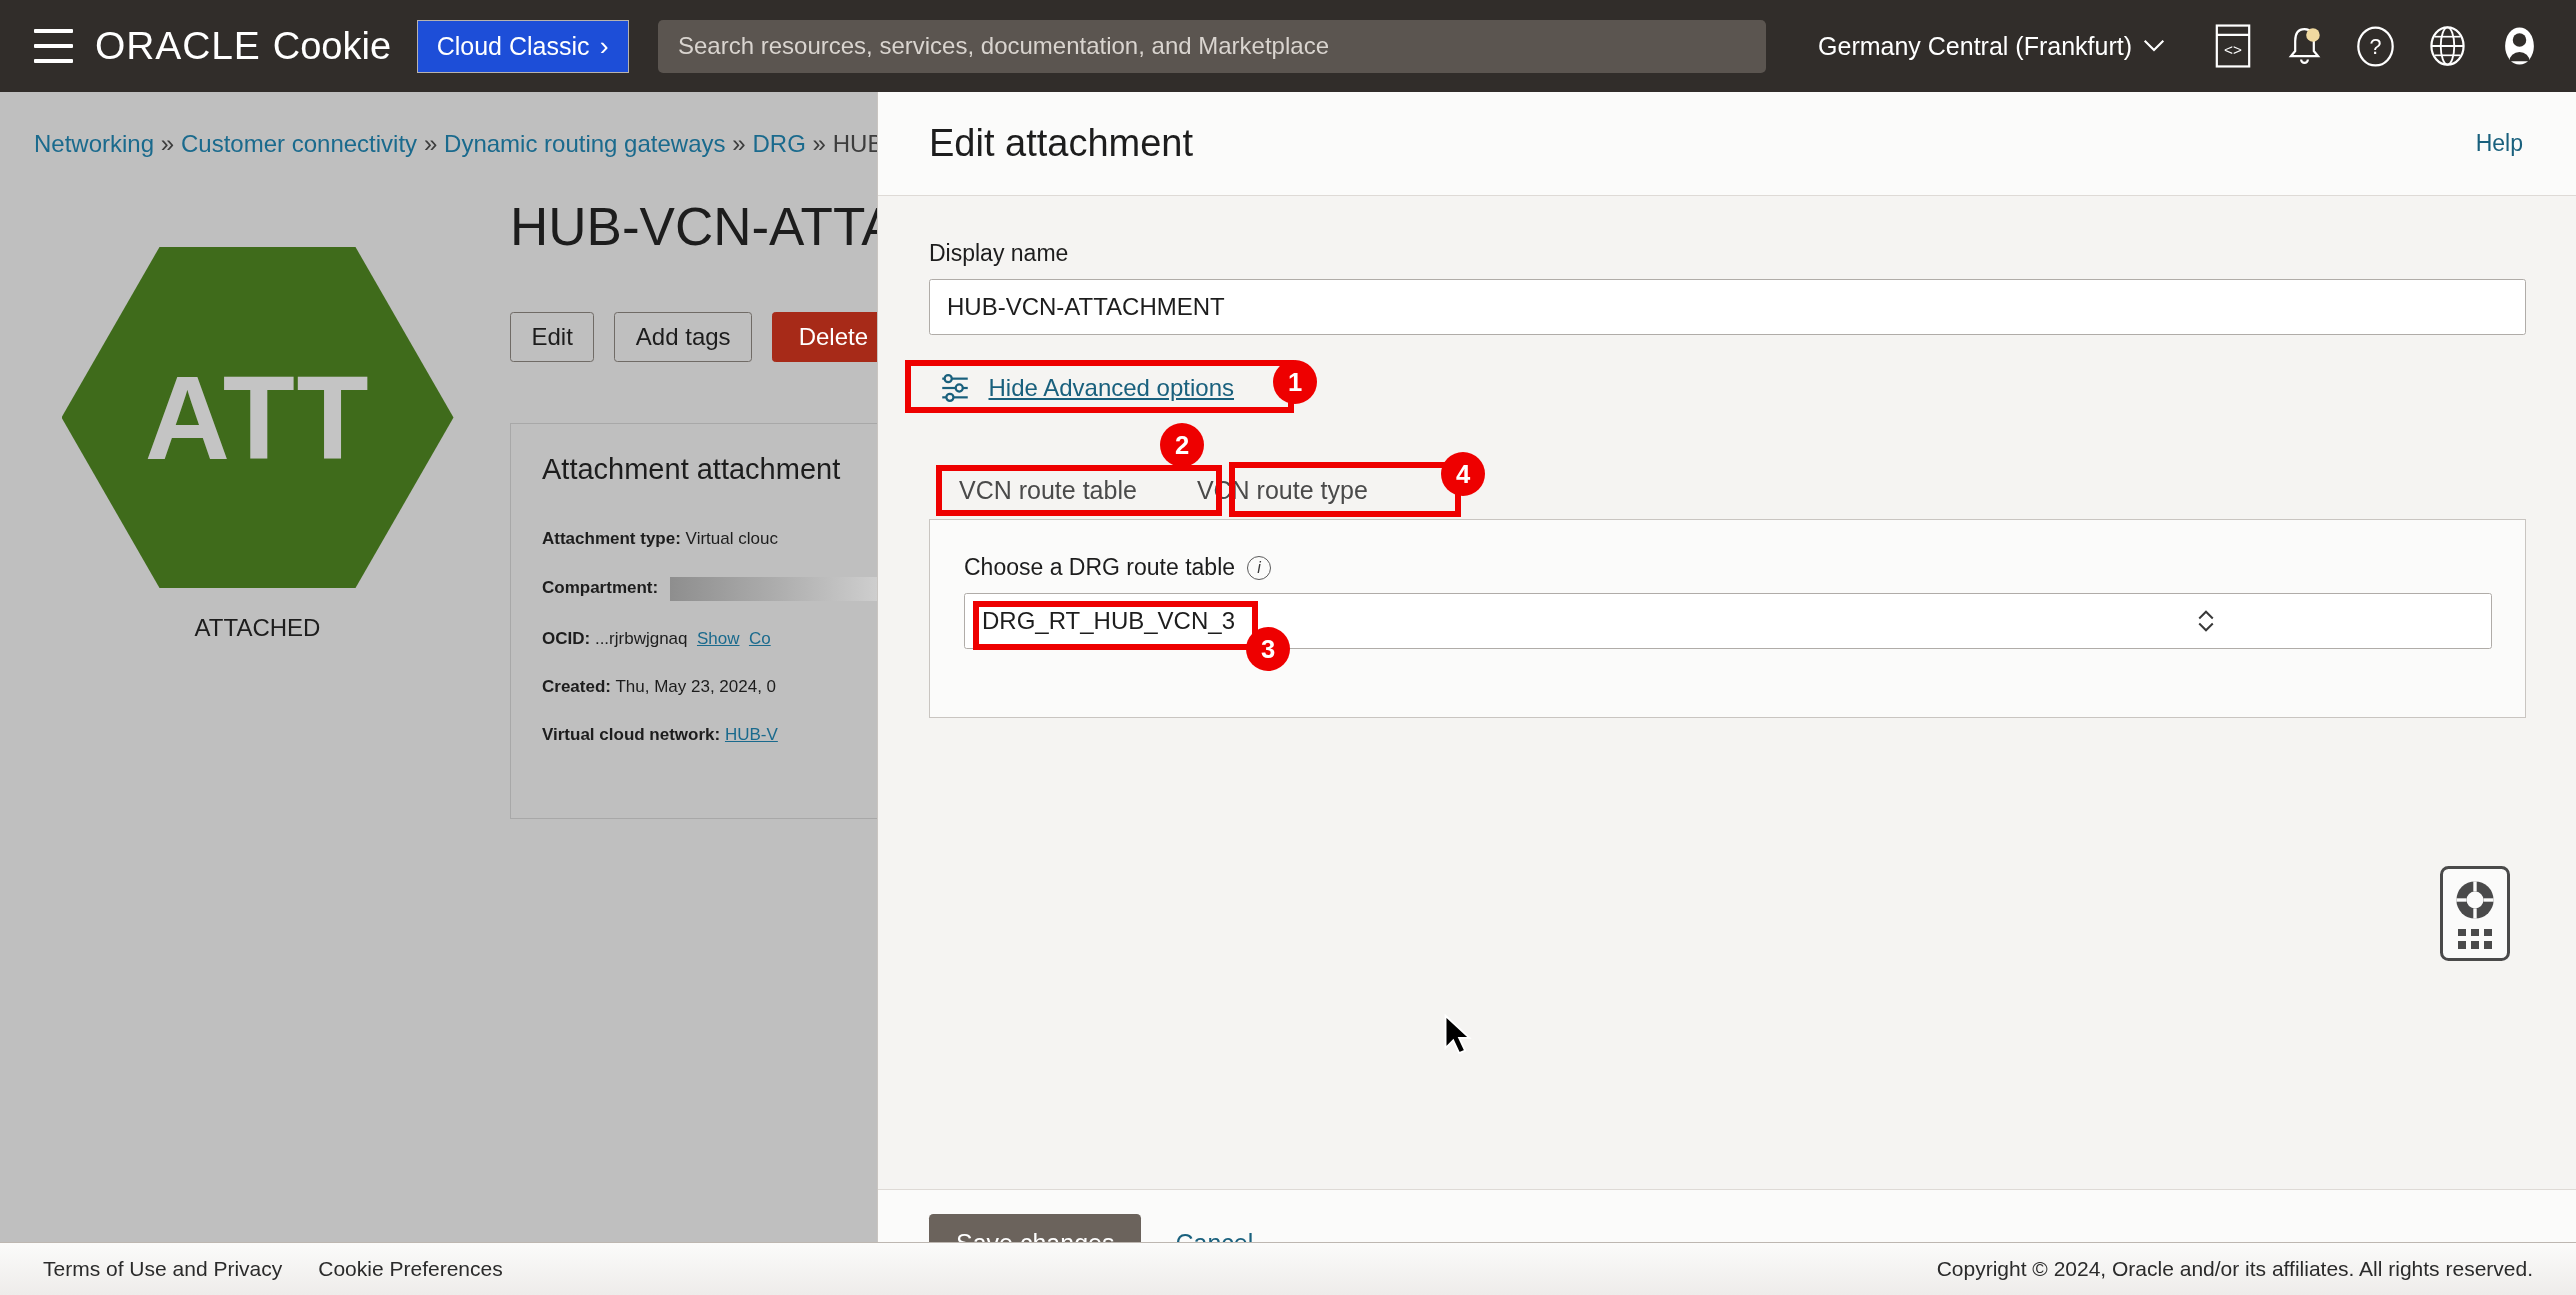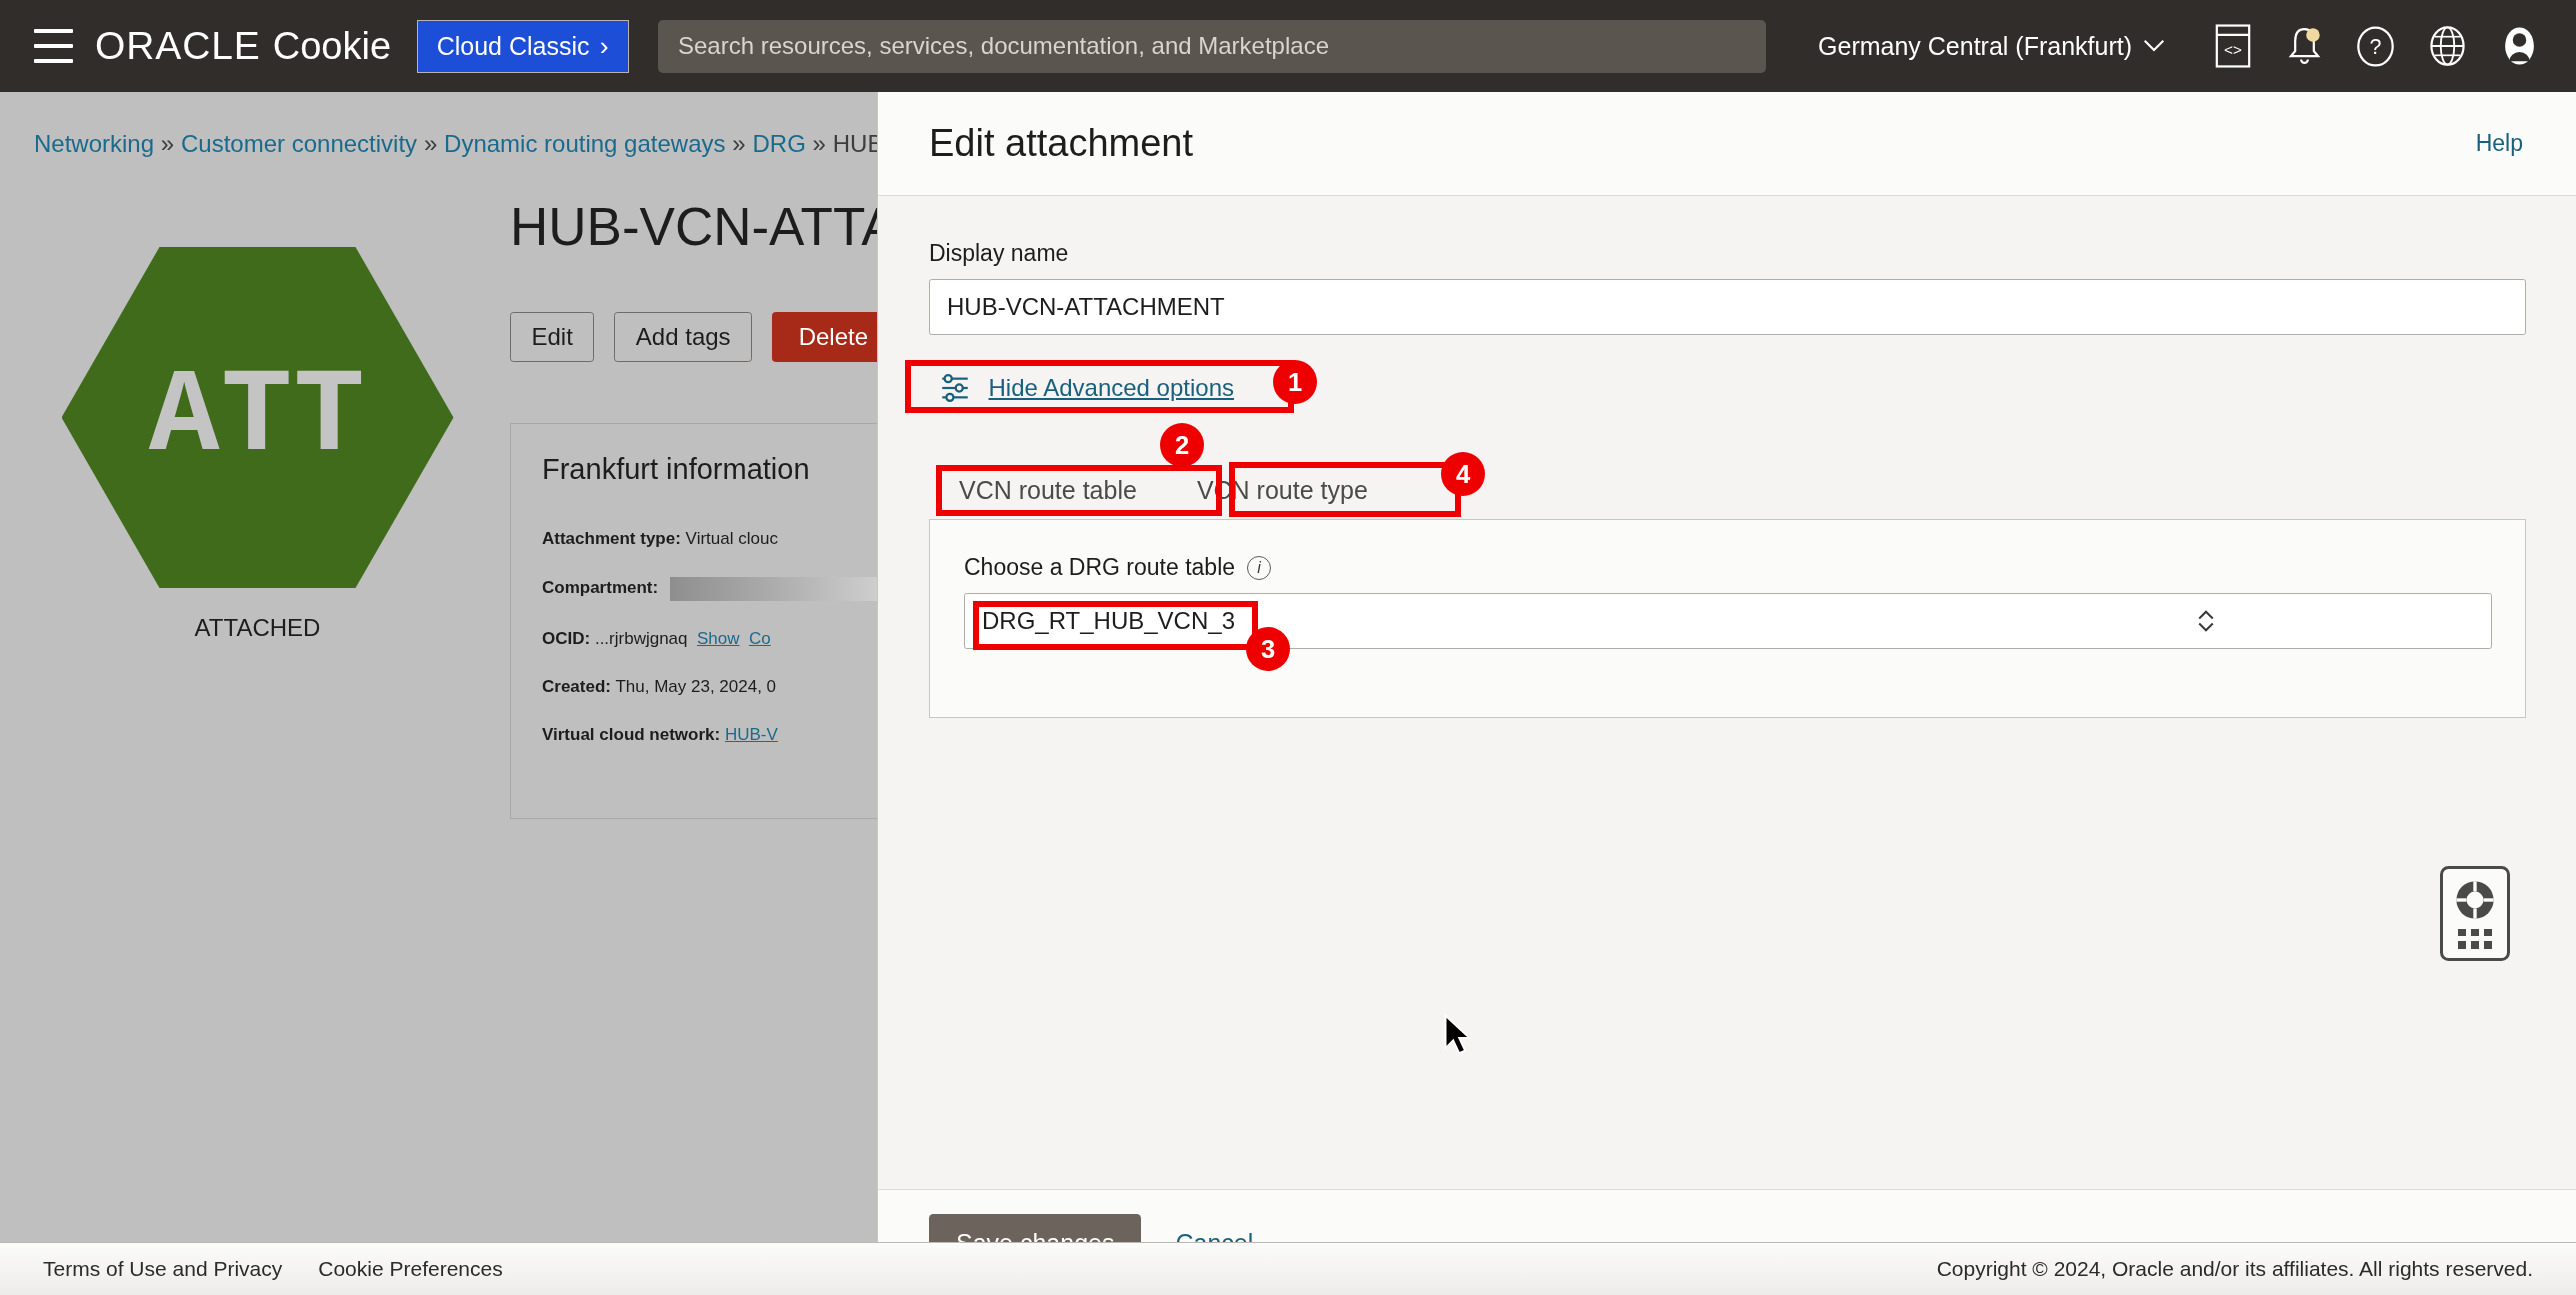--- a/index.html
+++ b/index.html
@@ -93,21 +93,21 @@
 
   .hexwrap {
     position: absolute; top: 247px; left: 36px;
     width: 443px; text-align: center;
   }
   .hexagon {
     width: 392px; height: 341px;
     background: #3f6b1b;
     margin: 0 auto;
     clip-path: polygon(25% 0%, 75% 0%, 100% 50%, 75% 100%, 25% 100%, 0% 50%);
-    display: flex; align-items: center; justify-content: center; font-family: Liberation Mono, monospace;
+    display: flex; align-items: center; justify-content: center;
   }
   .hexagon span {
     color: #c4c4c4; font-size: 118px; font-weight: 700; letter-spacing: 1.7px;
   }
   .hexlabel { margin-top: 25.6px; font-size: 24px; color: #1d1d1d; }
 
   .page-title {
     position: absolute; top: 196px; left: 510px;
     font-size: 53px; color: #1d1d1d; white-space: nowrap;
   }
@@ -379,21 +379,21 @@
 
 <div class="page-title">HUB-VCN-ATTAC</div>
 
 <div class="page-actions">
   <button class="btn-ghost">Edit</button>
   <button class="btn-ghost">Add tags</button>
   <button class="btn-danger">Delete</button>
 </div>
 
 <div class="info-card">
-  <h3>Frankfurt information</h3>
+  <h3>Attachment attachment</h3>
   <div class="info-row">
     <b>Attachment type:</b>
     <span>Virtual clouc</span>
   </div>
   <div class="info-row">
     <b>Compartment:</b>
     <span class="redacted"></span>
   </div>
   <div class="info-row">
     <b>OCID:</b>

